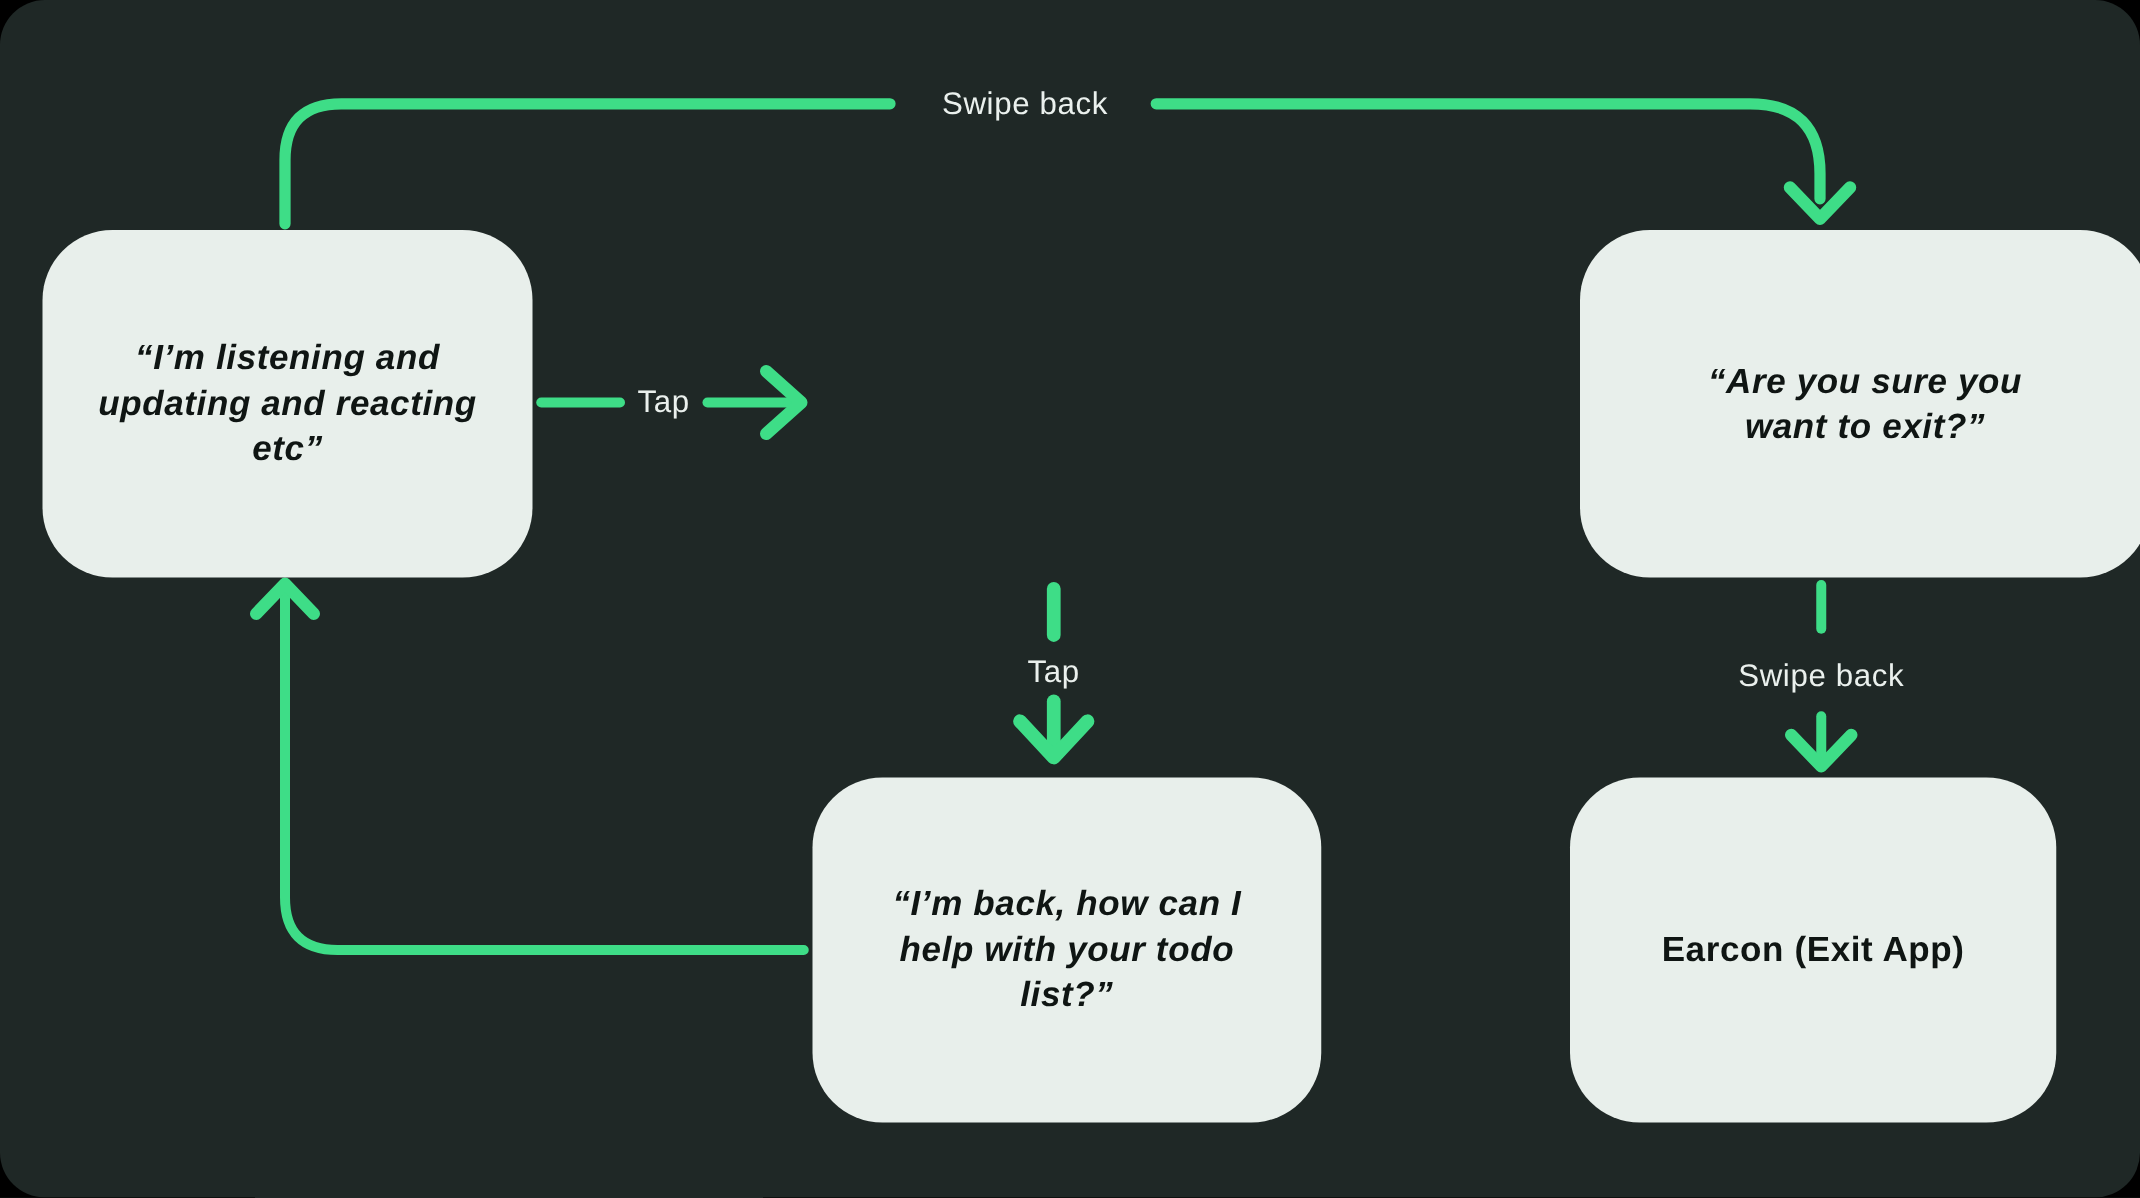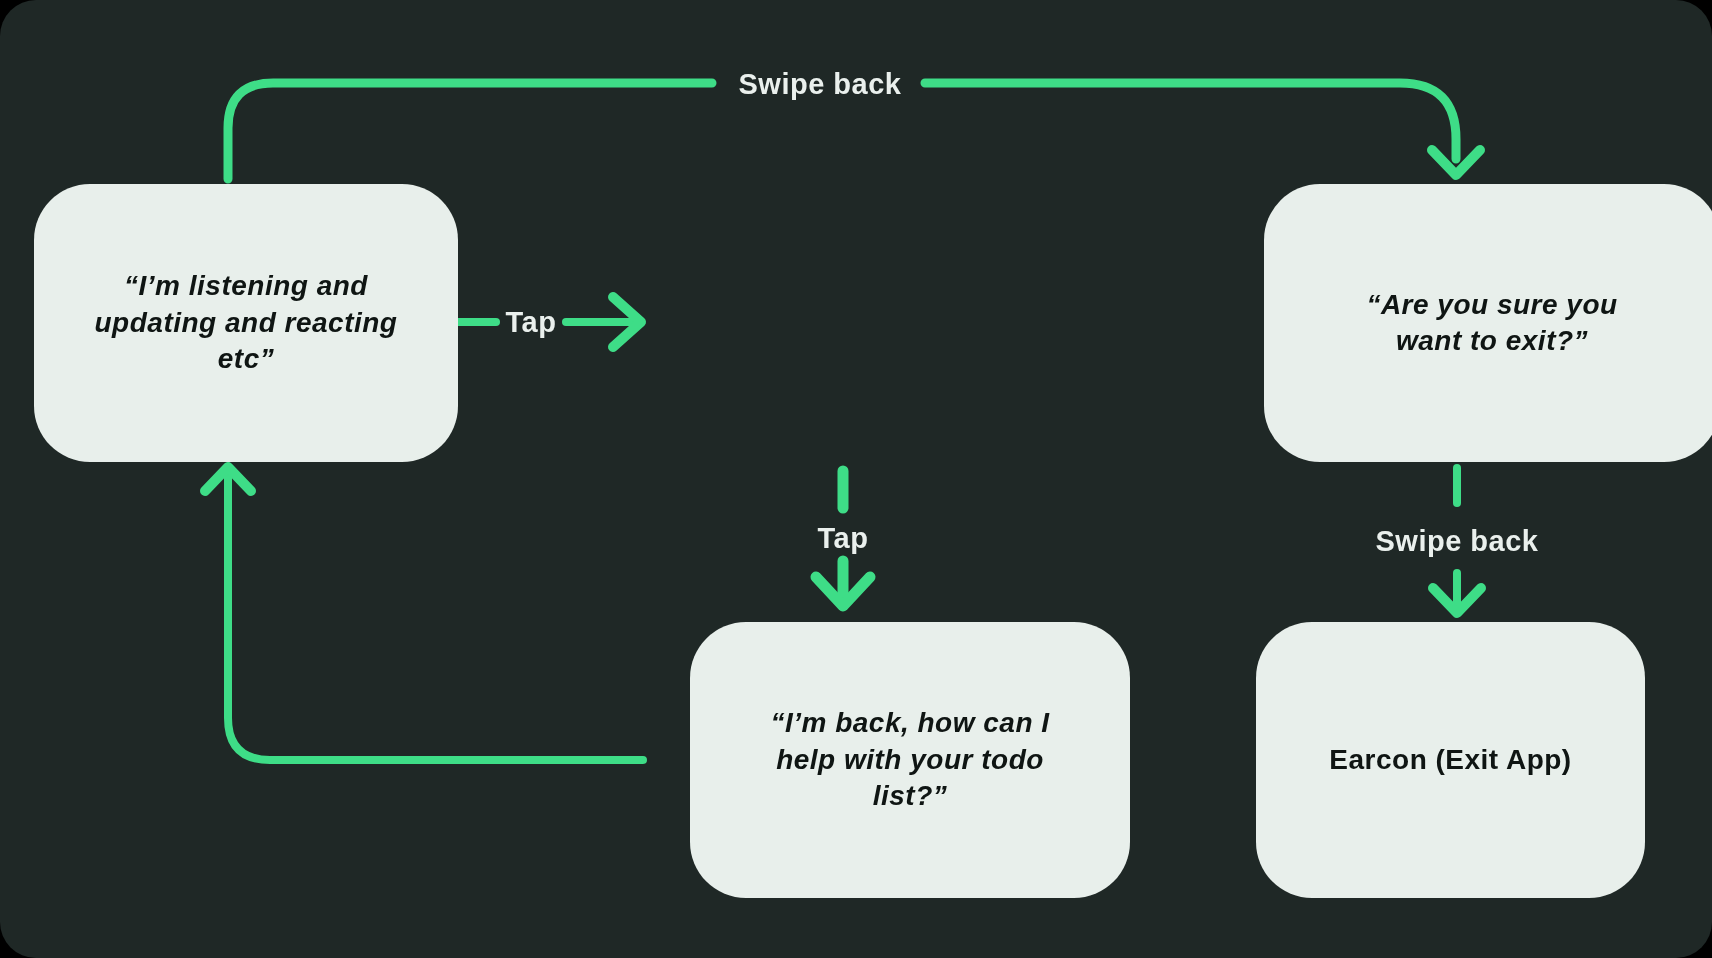--- a/index.html
+++ b/index.html
@@ -36,31 +36,31 @@
     font-style: italic;
     font-size: 28px;
     line-height: 1.3;
     color: #0f1513;
     max-width: 345px;
     letter-spacing: 0.5px;
   }
   .node-text.normal {
     font-style: normal;
   }
-  .node-listening   { left: 34px;   top: 184px; width: 424px; height: 278px; }
+  .node-listening   { left: 34px;   top: 184px; width: 392px; height: 278px; }
   .node-paused      { left: 650px;  top: 184px; width: 388px; height: 276px; }
   .node-confirm     { left: 1264px; top: 184px; width: 456px; height: 278px; }
-  .node-backhelp    { left: 650px;  top: 622px; width: 440px; height: 276px; margin-left: 40px; }
+  .node-backhelp    { left: 650px;  top: 622px; width: 407px; height: 276px; }
   .node-earcon      { left: 1256px; top: 622px; width: 389px; height: 276px; }
 
   .edge-label {
     position: absolute;
     transform: translate(-50%, -50%);
-    font-weight: 700;
-    font-size: 29px;
+    font-weight: 400;
+    font-size: 25px;
     color: #eaf0ed;
     letter-spacing: 0.5px;
     white-space: nowrap;
   }
   .label-swipe-top { left: 820px;  top: 84px;  }
   .label-tap-1     { left: 531px;  top: 322px; }
   .label-tap-2     { left: 843px;  top: 538px; }
   .label-swipe-2   { left: 1457px; top: 541px; }
 </style>
 </head>

